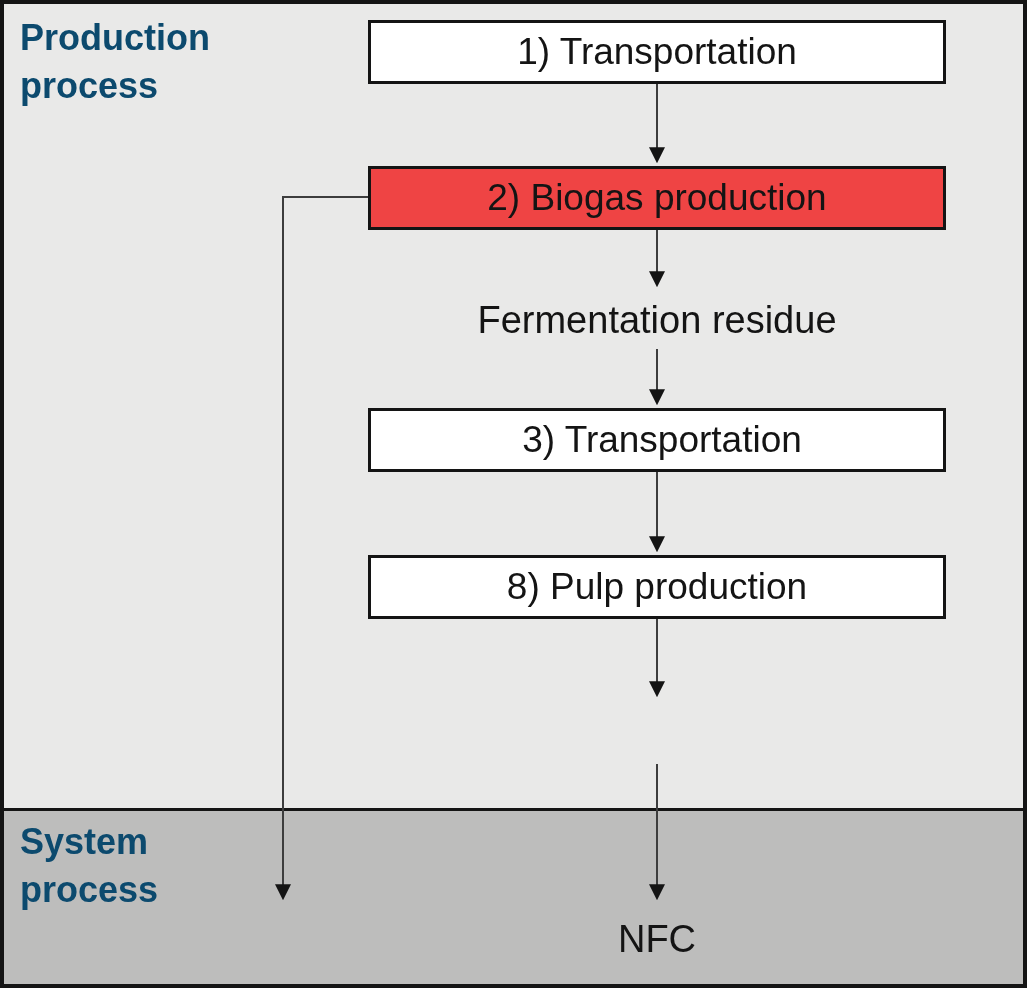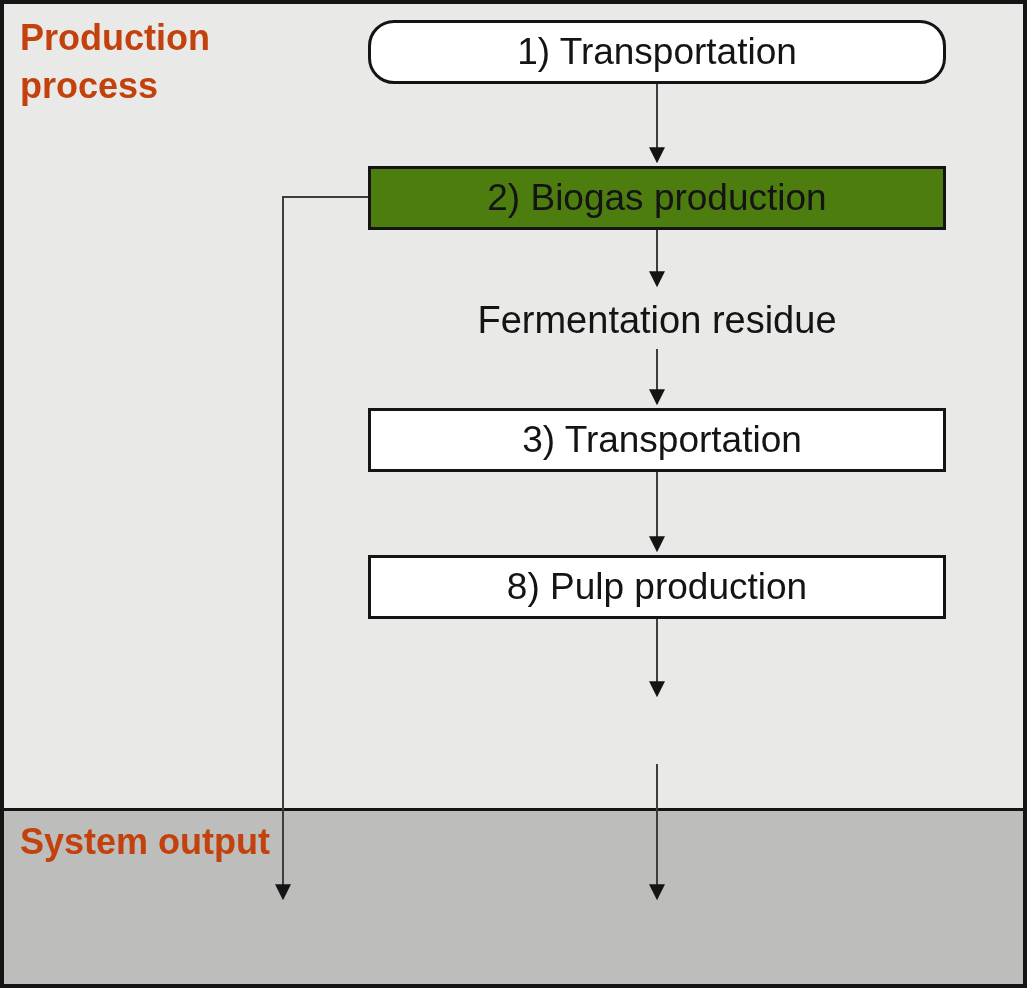--- a/index.html
+++ b/index.html
@@ -33,43 +33,43 @@
     height: 176px;
     background: #BDBDBC;
     border-top: 3px solid #141414;
   }
   .section-label {
     position: absolute;
     left: 16px;
     width: 250px;
     font-size: 36px;
     font-weight: bold;
-    color: #c2410c;
+    color: #0c4a6e;
     line-height: 1.32;
   }
   .section-label.production-label { top: 10px; }
   .section-label.output-label { top: 814px; }
 
   .step-box {
     position: absolute;
     left: 364px;
     width: 578px;
     height: 64px;
     box-sizing: border-box;
     background: #ffffff;
     border: 3px solid #141414;
     display: flex;
     align-items: center;
     justify-content: center;
     font-size: 37px;
     color: #141414;
     white-space: nowrap;
   }
-  .step-box.highlight { background: #4d7c0f; }
-  .step-1 { top: 16px; border-radius: 26px; }
+  .step-box.highlight { background: #ef4444; }
+  .step-1 { top: 16px; }
   .step-2 { top: 162px; }
   .step-3 { top: 404px; padding-left: 10px; }
   .step-4 { top: 551px; }
   .step-5 { top: 696px; }
 
   .flow-label {
     position: absolute;
     color: #141414;
     font-size: 38px;
     text-align: center;
@@ -100,21 +100,21 @@
 </head>
 <body>
 
 <div class="canvas">
 
   <div class="section production"></div>
   <div class="section output"></div>
 
   <div class="section-label production-label">Production process</div>
 
-  <div class="section-label output-label">System output</div>
+  <div class="section-label output-label">System process</div>
 
   <svg class="connectors" width="1019" height="980" viewBox="0 0 1019 980">
     <defs>
       <marker id="arrow" viewBox="0 0 10 10" refX="8" refY="5" markerWidth="8" markerHeight="8" orient="auto">
         <path d="M 0 0 L 10 5 L 0 10 z" fill="#141414"></path>
       </marker>
     </defs>
     <line x1="653" y1="80" x2="653" y2="156" stroke="#3D3D3D" stroke-width="2" marker-end="url(#arrow)"></line>
     <line x1="653" y1="226" x2="653" y2="280" stroke="#3D3D3D" stroke-width="2" marker-end="url(#arrow)"></line>
     <line x1="653" y1="345" x2="653" y2="398" stroke="#3D3D3D" stroke-width="2" marker-end="url(#arrow)"></line>
@@ -129,14 +129,15 @@
   <div class="step-box step-2 highlight">2) Biogas production</div>
 
   <div class="flow-label fermentation-label">Fermentation residue</div>
 
   <div class="step-box step-3">3) Transportation</div>
 
   <div class="step-box step-4">8) Pulp production</div>
 
 
 
+  <div class="flow-label output-nfc-label">NFC</div>
 
 </div>
 
 </body></html>

